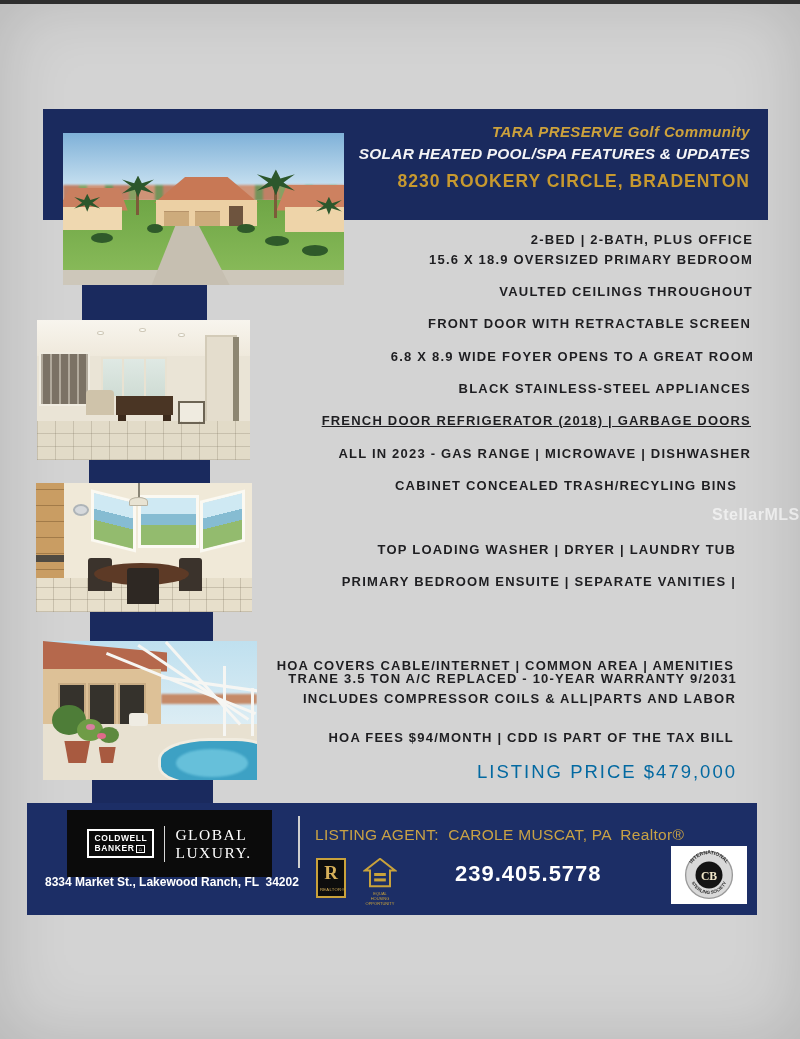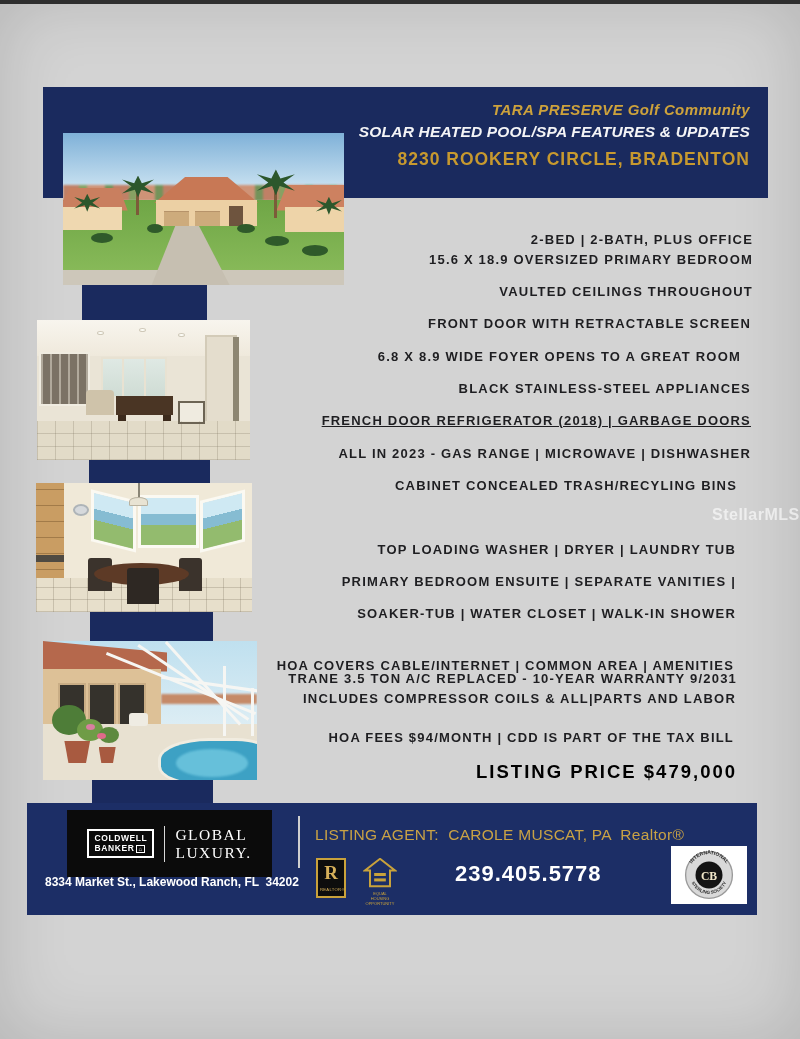--- a/index.html
+++ b/index.html
@@ -7,21 +7,21 @@
   .page {
     position:relative; width:800px; height:1039px; margin:0 auto;
     background:#d3d3d3; overflow:hidden;
     font-family:"Liberation Sans", sans-serif;
     box-shadow: inset 0 0 70px rgba(0,0,0,.14);
   }
   .top-edge { position:absolute; left:0; top:0; width:800px; height:4px; background:#2e2e2e; }
 
   
   .header-band {
-    position:absolute; left:43px; top:87px; width:725px; height:111px;
+    position:absolute; left:43px; top:109px; width:725px; height:111px;
     background:#1a2a5e; text-align:right; padding:14px 18px 0 4px;
   }
   .hdr1 { color:#cda23c; font-style:italic; font-weight:bold; font-size:15px; letter-spacing:.4px; }
   .hdr2 { color:#f4f4f6; font-style:italic; font-weight:bold; font-size:15.5px; letter-spacing:.2px; margin-top:5px; }
   .hdr3 { color:#c7992f; font-weight:bold; font-size:17.5px; letter-spacing:1px; margin-top:8px; }
 
   
   .connector { position:absolute; background:#1a2a5e; }
   .c1 { left:82px;  top:284px; width:125px; height:38px; }
   .c2 { left:89px;  top:458px; width:121px; height:28px; }
@@ -110,28 +110,28 @@
   .p4-pot { background:#a85a40; }
   .p4-flower { background:#d87fa0; border-radius:50%; width:9px; height:6px; }
   .p4-chair { background:#efece3; border-radius:3px; }
 
   
   .feat {
     position:absolute; white-space:pre; color:#1e1e21; font-weight:bold;
     font-size:13px; letter-spacing:1.2px;
   }
   .f1 {top:232px;right:47px;} .f2 {top:252px;right:47px;} .f3 {top:284px;right:47px;}
-  .f4 {top:316px;right:49px;} .f5 {top:349px;right:59px;} .f6 {top:381px;right:49px;}
+  .f4 {top:316px;right:49px;} .f5 {top:349px;right:46px;} .f6 {top:381px;right:49px;}
   .f7 {top:413px;right:49px;text-decoration:underline;} .f8 {top:446px;right:49px;} .f9 {top:478px;right:63px;}
   .f10{top:510px;right:66px;} .f11{top:542px;right:64px;} .f12{top:574px;right:64px;}
   .f13{top:606px;right:64px;} .f14{top:639px;right:66px;margin-top:19px;} .f15{top:671px;right:63px;}
   .f16{top:691px;right:64px;} .f17{top:730px;right:66px;}
   .price-line {
     position:absolute; top:761px; right:63px; white-space:pre;
-    color:#000000; font-weight:bold; font-size:18.5px; letter-spacing:2px;text-align:right;
+    color:#0369a1; font-weight:normal; font-size:18.5px; letter-spacing:2px;text-align:right;
   }
   .watermark {
     position:absolute; top:506px; left:712px; color:rgba(255,255,255,.62);
     font-size:16px; font-weight:bold; letter-spacing:.5px; white-space:pre;
   }
 
   
   .footer-band { position:absolute; left:27px; top:803px; width:730px; height:112px; background:#1c2e66; }
   .cb-box { position:absolute; left:40px; top:7px; width:205px; height:67px; background:#0b0b0b;
     display:flex; align-items:center; justify-content:center; gap:10px; }
@@ -274,21 +274,20 @@
   <div class="feat f2">15.6 X 18.9 OVERSIZED PRIMARY BEDROOM</div>
   <div class="feat f4">FRONT DOOR WITH RETRACTABLE SCREEN</div>
   <div class="feat f3">VAULTED CEILINGS THROUGHOUT</div>
   <div class="feat f5">6.8 X 8.9 WIDE FOYER OPENS TO A GREAT ROOM</div>
   <div class="feat f6">BLACK STAINLESS-STEEL APPLIANCES</div>
   <div class="feat f7">FRENCH DOOR REFRIGERATOR (2018) | GARBAGE DOORS</div>
   <div class="feat f8">ALL IN 2023 - GAS RANGE | MICROWAVE | DISHWASHER</div>
   <div class="feat f9">CABINET CONCEALED TRASH/RECYLING BINS</div>
   <div class="feat f12">PRIMARY BEDROOM ENSUITE | SEPARATE VANITIES |</div>
   <div class="feat f11">TOP LOADING WASHER | DRYER | LAUNDRY TUB</div>
-  <div class="feat f13">SOAKER-TUB | WATER CLOSET | WALK-IN SHOWER</div>
   <div class="feat f14">HOA COVERS CABLE/INTERNET | COMMON AREA | AMENITIES</div>
   <div class="feat f15">TRANE 3.5 TON A/C REPLACED - 10-YEAR WARRANTY 9/2031</div>
   <div class="feat f16">INCLUDES COMPRESSOR COILS &amp; ALL|PARTS AND LABOR</div>
   <div class="feat f17">HOA FEES $94/MONTH | CDD IS PART OF THE TAX BILL</div>
   <div class="price-line">LISTING PRICE $479,000</div>
   <div class="watermark">StellarMLS</div>
 
   <div class="footer-band">
     <div class="cb-box">
       <div class="cb-logo">

